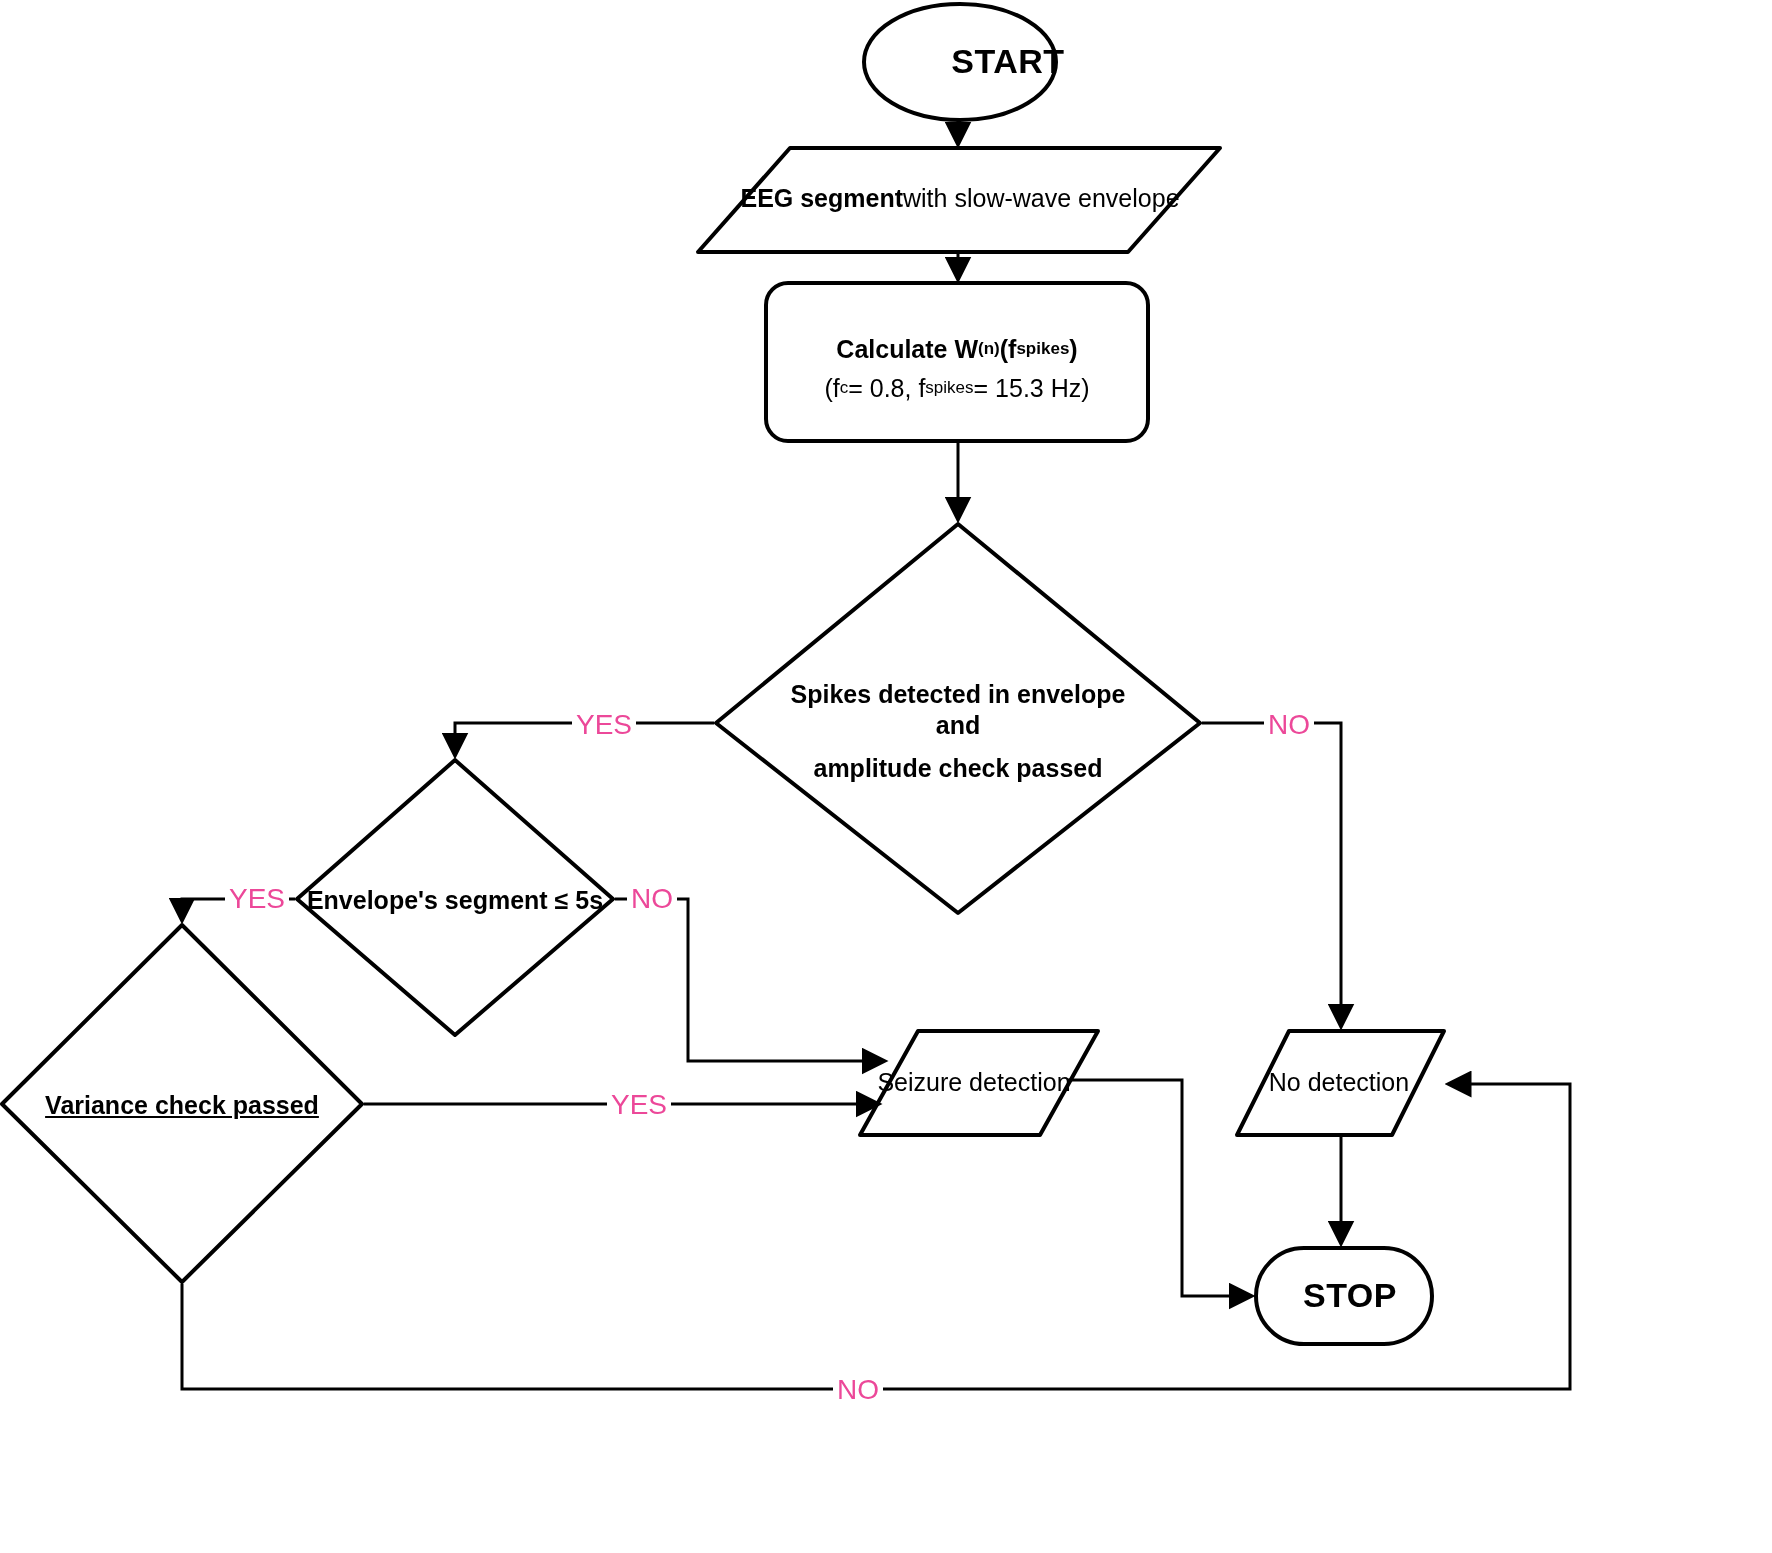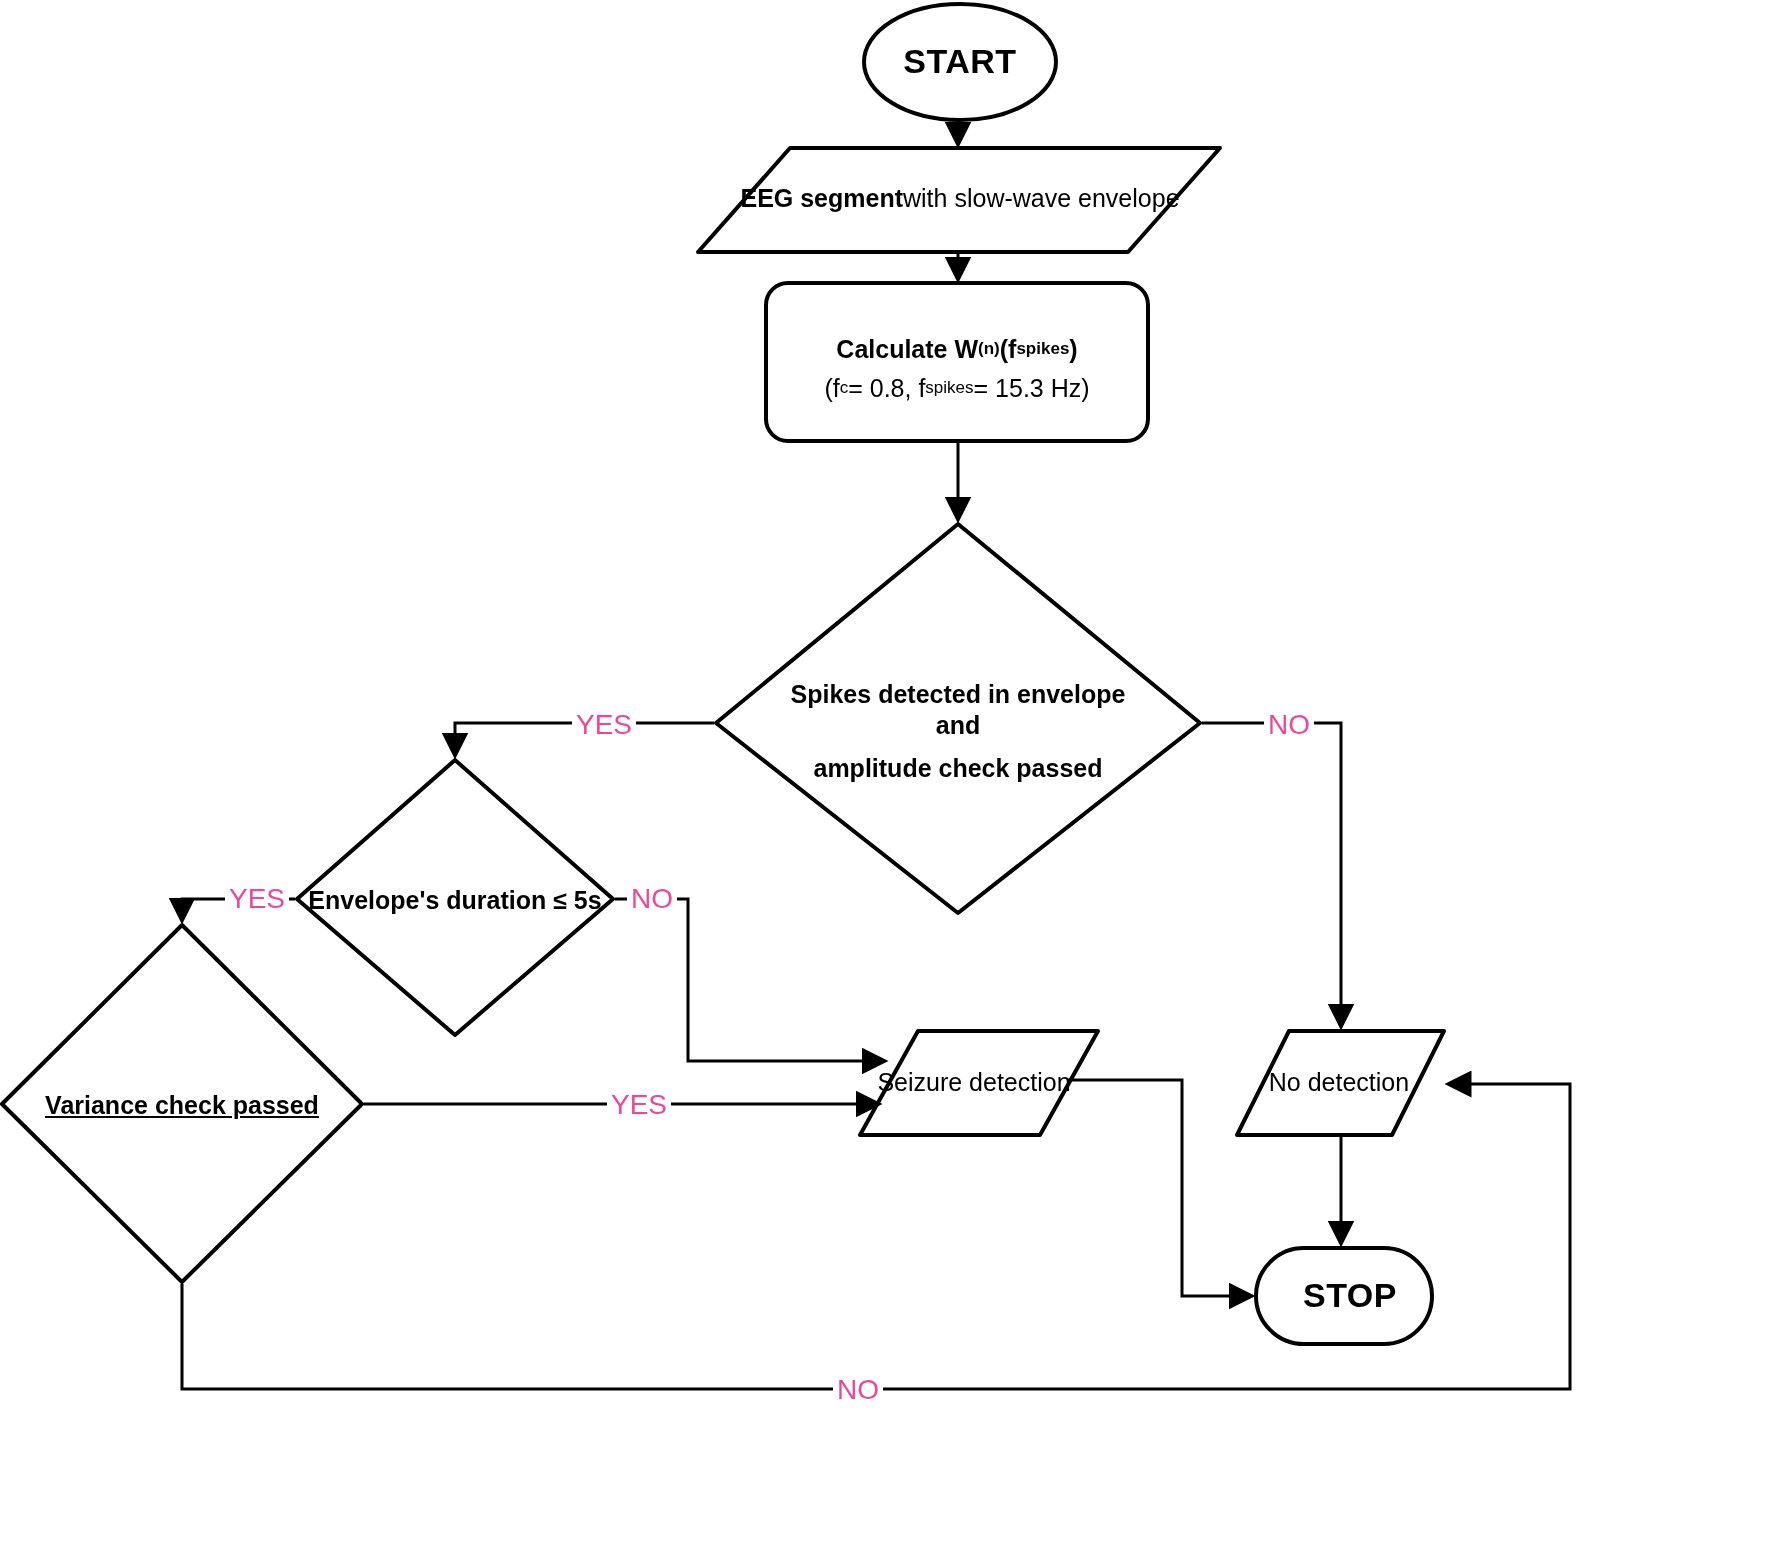--- a/index.html
+++ b/index.html
@@ -79,21 +79,21 @@
 
     <path d="M 364 1104 L 878 1104" fill="none" stroke="#000" stroke-width="3" marker-end="url(#arrow)"></path>
 
     <path d="M 182 1284 L 182 1389 L 1570 1389 L 1570 1084 L 1449 1084" fill="none" stroke="#000" stroke-width="3" marker-end="url(#arrow)"></path>
 
     <path d="M 1068 1080 L 1182 1080 L 1182 1296 L 1251 1296" fill="none" stroke="#000" stroke-width="3" marker-end="url(#arrow)"></path>
 
     <path d="M 1341 1136 L 1341 1243" fill="none" stroke="#000" stroke-width="3" marker-end="url(#arrow)"></path>
   </svg>
 
-  <div class="nodeText terminal-label" style="left:864px;top:32px;width:192px;height:60px;">START</div>
+  <div class="nodeText terminal-label" style="left:864px;top:32px;width:192px;height:60px;padding-left:48px;">START</div>
 
   <div class="nodeText io-label" style="left:730px;top:177px;width:460px;height:42px;">
     <span class="bold">EEG segment</span>
       <span> with slow-wave envelope</span>
   </div>
 
   <div class="nodeText proc-label" style="left:766px;top:332px;width:382px;height:34px;">
     <span class="bold">Calculate W</span>
       <sup class="bold">(n)</sup>
       <span class="bold">(f</span>
@@ -106,21 +106,21 @@
       <sub>c</sub>
       <span> = 0.8, f</span>
       <sub>spikes</sub>
       <span> = 15.3 Hz)</span>
   </div>
 
   <div class="nodeText dec-label" style="left:758px;top:710px;width:400px;height:30px;">and</div>
   <div class="nodeText dec-label" style="left:758px;top:678px;width:400px;height:32px;">Spikes detected in envelope</div>
   <div class="nodeText dec-label" style="left:758px;top:740px;width:400px;height:32px;margin-top:12px;">amplitude check passed</div>
 
-  <div class="nodeText dec-label" style="left:305px;top:883px;width:300px;height:34px;">Envelope's duration ≤ 5s</div>
+  <div class="nodeText dec-label" style="left:305px;top:883px;width:300px;height:34px;">Envelope's segment ≤ 5s</div>
 
   <div class="nodeText dec-label" style="left:32px;top:1088px;width:300px;height:34px;text-decoration:underline;">Variance check passed</div>
 
   <div class="nodeText io-label" style="left:874px;top:1065px;width:200px;height:34px;">Seizure detection</div>
 
   <div class="nodeText io-label" style="left:1249px;top:1065px;width:180px;height:34px;text-align:center;">No detection</div>
 
   <div class="nodeText terminal-label" style="left:1260px;top:1272px;width:180px;height:48px;">STOP</div>
 
   <div class="edge-label" style="left:572px;top:711px;">YES</div>

